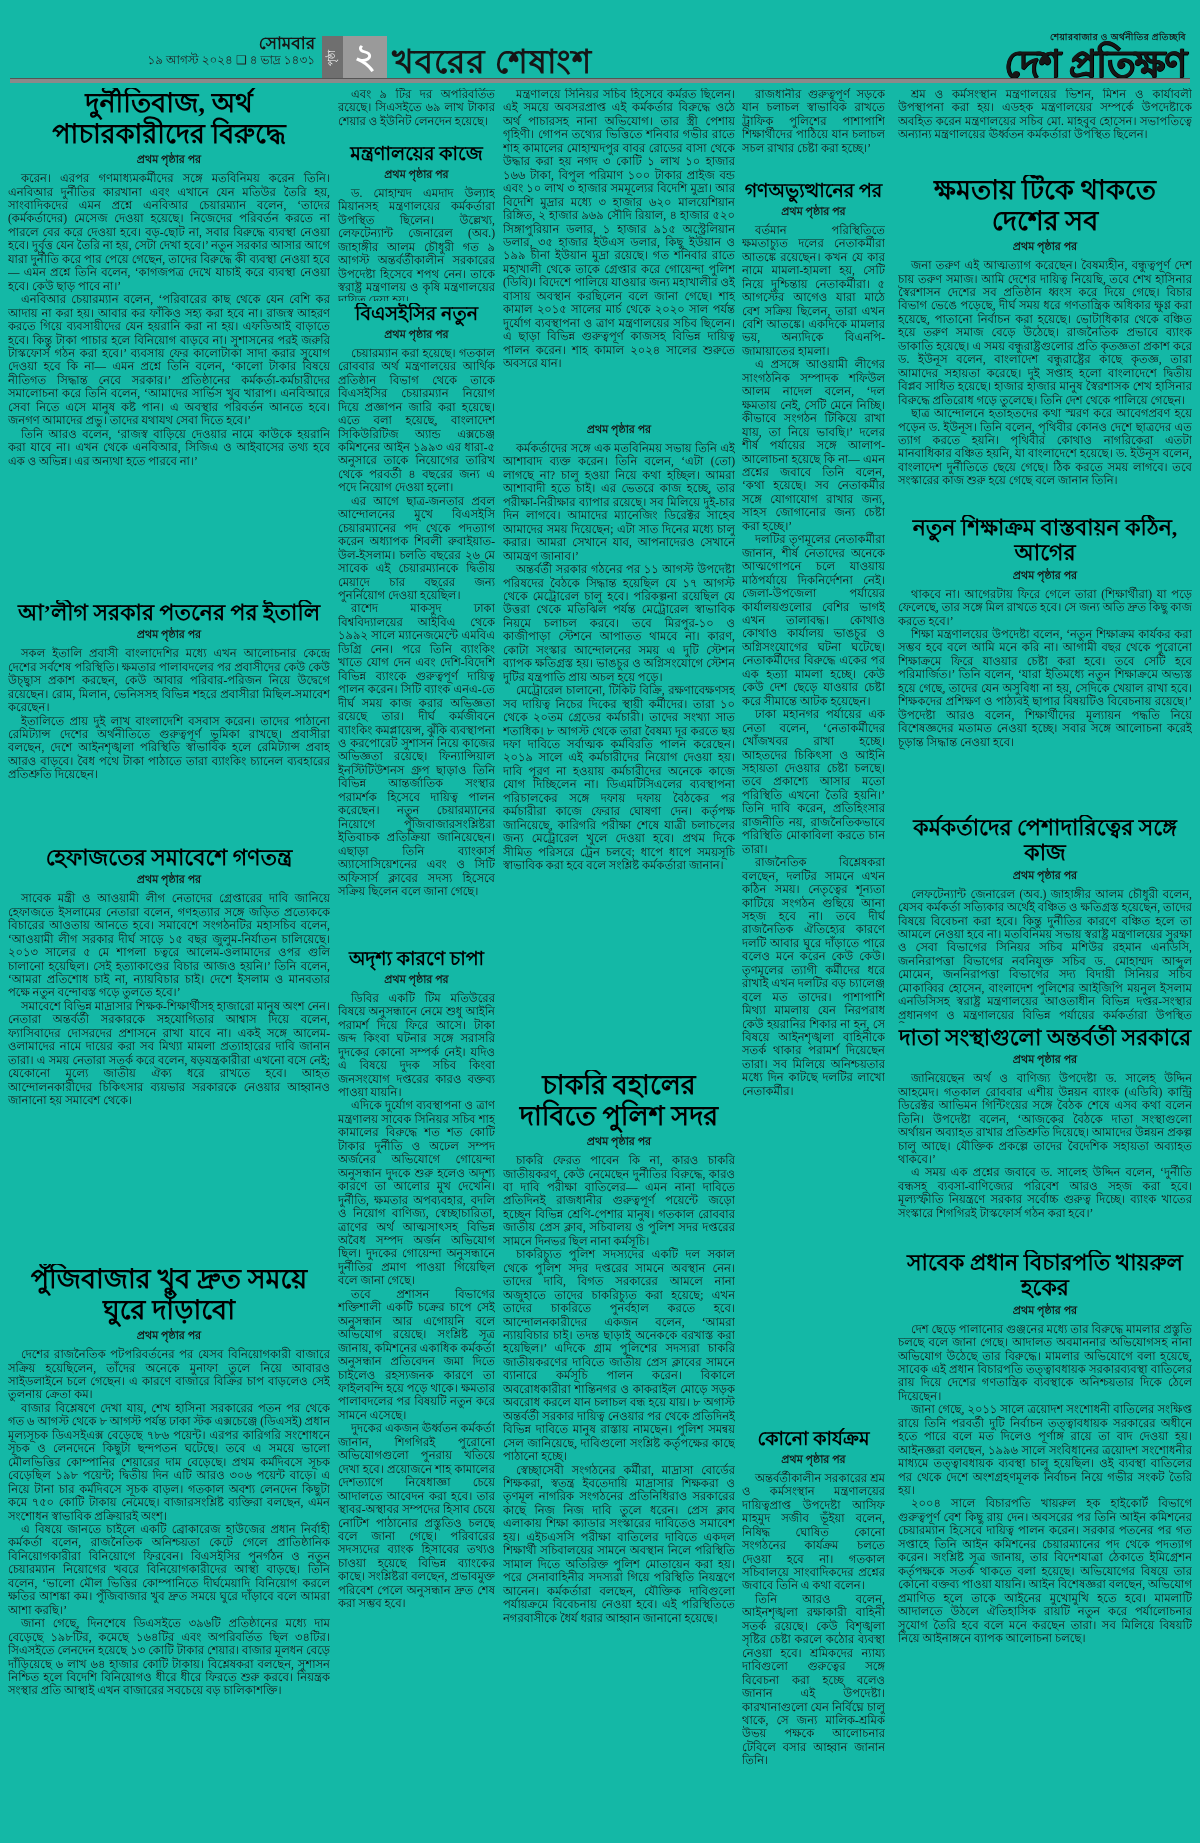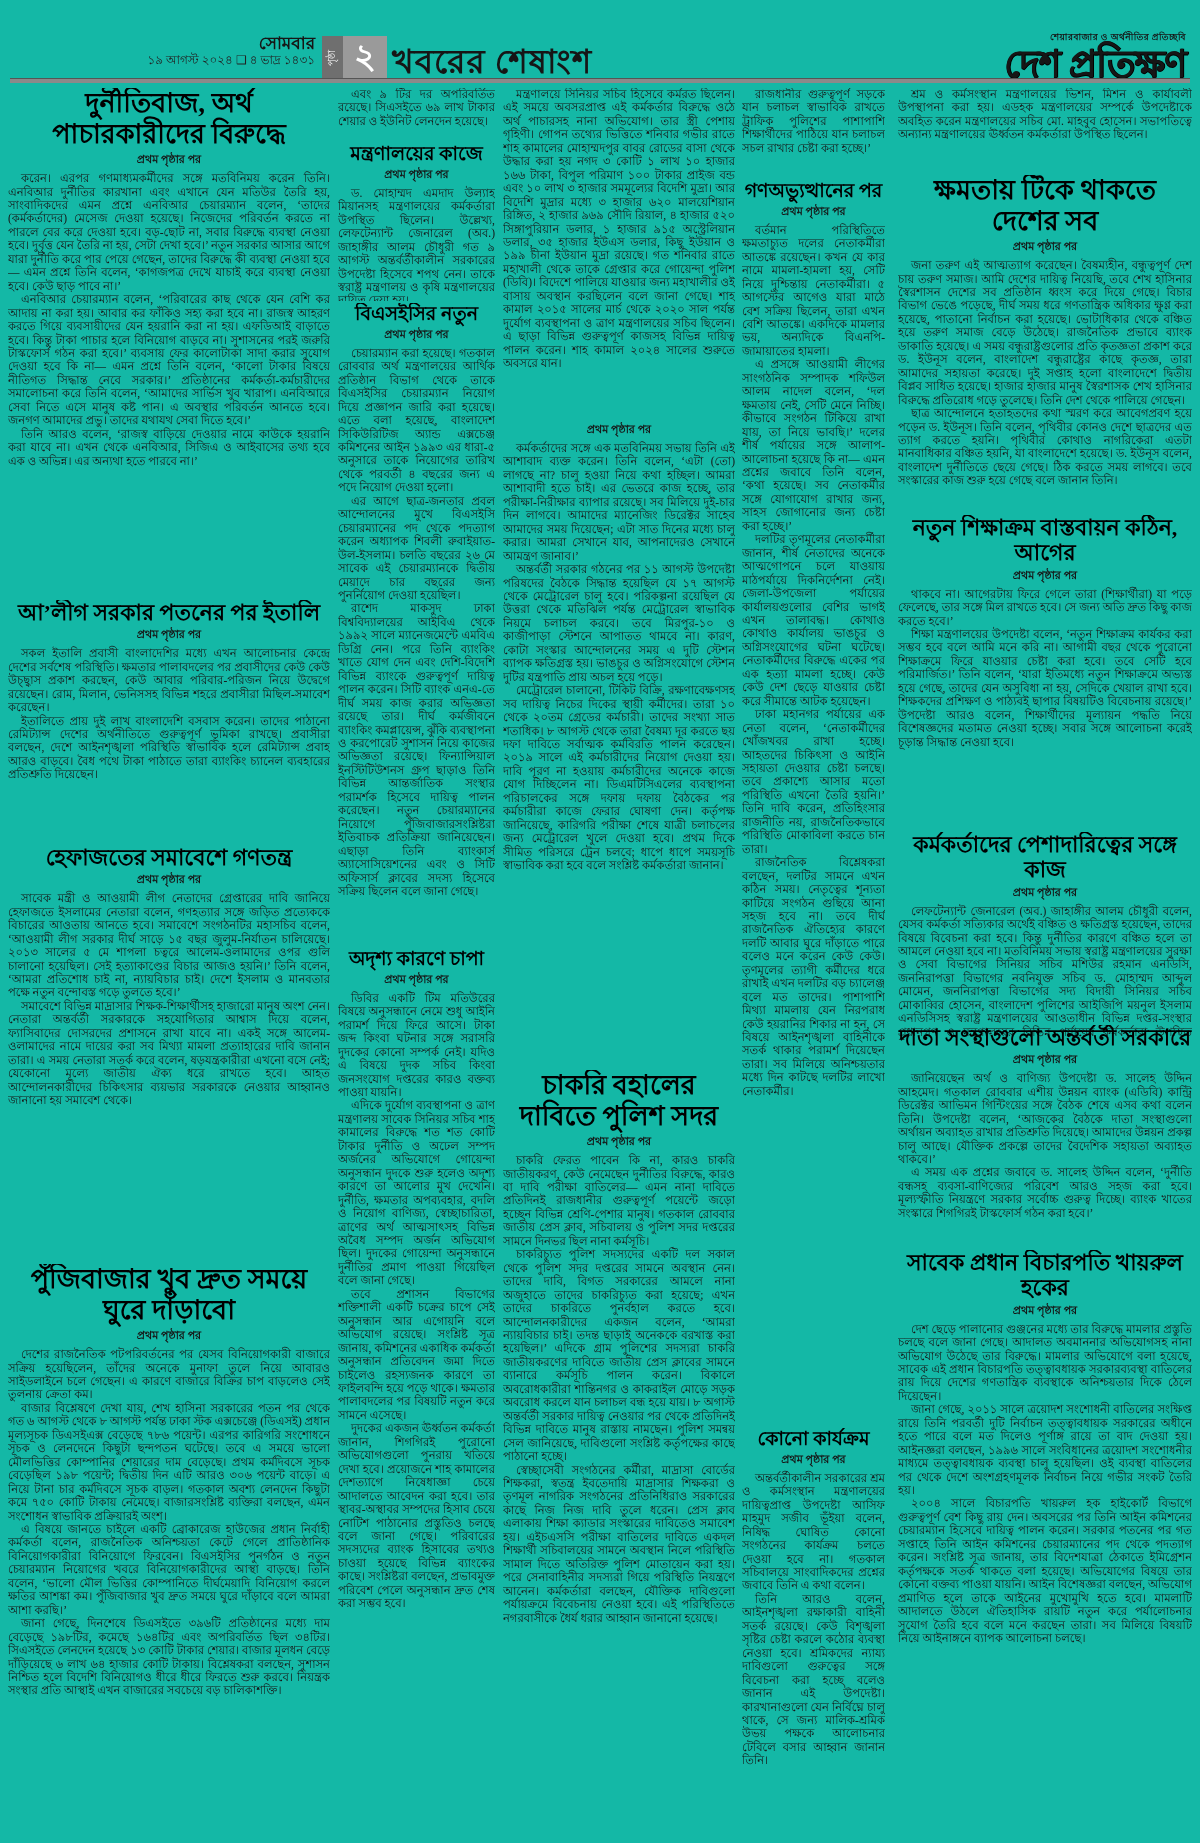--- a/index.html
+++ b/index.html
@@ -190,21 +190,21 @@
           </div>
         </div>
         <div class="article" style="top: 427px; height: 298px;">
           <div class="headline md">নতুন শিক্ষাক্রম বাস্তবায়ন কঠিন, আগের</div>
           <div class="continued">প্রথম পৃষ্ঠার পর</div>
           <div class="body">
             <p>থাকবে না। আগেরটায় ফিরে গেলে তারা (শিক্ষার্থীরা) যা পড়ে ফেলেছে, তার সঙ্গে মিল রাখতে হবে। সে জন্য অতি দ্রুত কিছু কাজ করতে হবে।’</p>
             <p>শিক্ষা মন্ত্রণালয়ের উপদেষ্টা বলেন, ‘নতুন শিক্ষাক্রম কার্যকর করা সম্ভব হবে বলে আমি মনে করি না। আগামী বছর থেকে পুরোনো শিক্ষাক্রমে ফিরে যাওয়ার চেষ্টা করা হবে। তবে সেটি হবে পরিমার্জিত।’ তিনি বলেন, ‘যারা ইতিমধ্যে নতুন শিক্ষাক্রমে অভ্যস্ত হয়ে গেছে, তাদের যেন অসুবিধা না হয়, সেদিকে খেয়াল রাখা হবে। শিক্ষকদের প্রশিক্ষণ ও পাঠ্যবই ছাপার বিষয়টিও বিবেচনায় রয়েছে।’ উপদেষ্টা আরও বলেন, শিক্ষার্থীদের মূল্যায়ন পদ্ধতি নিয়ে বিশেষজ্ঞদের মতামত নেওয়া হচ্ছে। সবার সঙ্গে আলোচনা করেই চূড়ান্ত সিদ্ধান্ত নেওয়া হবে।</p>
           </div>
         </div>
-        <div class="article" style="top: 727px; height: 208px; margin-top: 17px;">
+        <div class="article" style="top: 727px; height: 208px;">
           <div class="headline md">কর্মকর্তাদের পেশাদারিত্বের সঙ্গে কাজ</div>
           <div class="continued">প্রথম পৃষ্ঠার পর</div>
           <div class="body">
             <p>লেফটেন্যান্ট জেনারেল (অব.) জাহাঙ্গীর আলম চৌধুরী বলেন, যেসব কর্মকর্তা সত্যিকার অর্থেই বঞ্চিত ও ক্ষতিগ্রস্ত হয়েছেন, তাদের বিষয়ে বিবেচনা করা হবে। কিন্তু দুর্নীতির কারণে বঞ্চিত হলে তা আমলে নেওয়া হবে না। মতবিনিময় সভায় স্বরাষ্ট্র মন্ত্রণালয়ের সুরক্ষা ও সেবা বিভাগের সিনিয়র সচিব মশিউর রহমান এনডিসি, জননিরাপত্তা বিভাগের নবনিযুক্ত সচিব ড. মোহাম্মদ আব্দুল মোমেন, জননিরাপত্তা বিভাগের সদ্য বিদায়ী সিনিয়র সচিব মোকাব্বির হোসেন, বাংলাদেশ পুলিশের আইজিপি ময়নুল ইসলাম এনডিসিসহ স্বরাষ্ট্র মন্ত্রণালয়ের আওতাধীন বিভিন্ন দপ্তর-সংস্থার প্রধানগণ ও মন্ত্রণালয়ের বিভিন্ন পর্যায়ের কর্মকর্তারা উপস্থিত ছিলেন।</p>
           </div>
         </div>
         <div class="article" style="top: 937px; height: 223px;">
           <div class="headline md">দাতা সংস্থাগুলো অন্তর্বর্তী সরকারে</div>
           <div class="continued">প্রথম পৃষ্ঠার পর</div>
           <div class="body">

